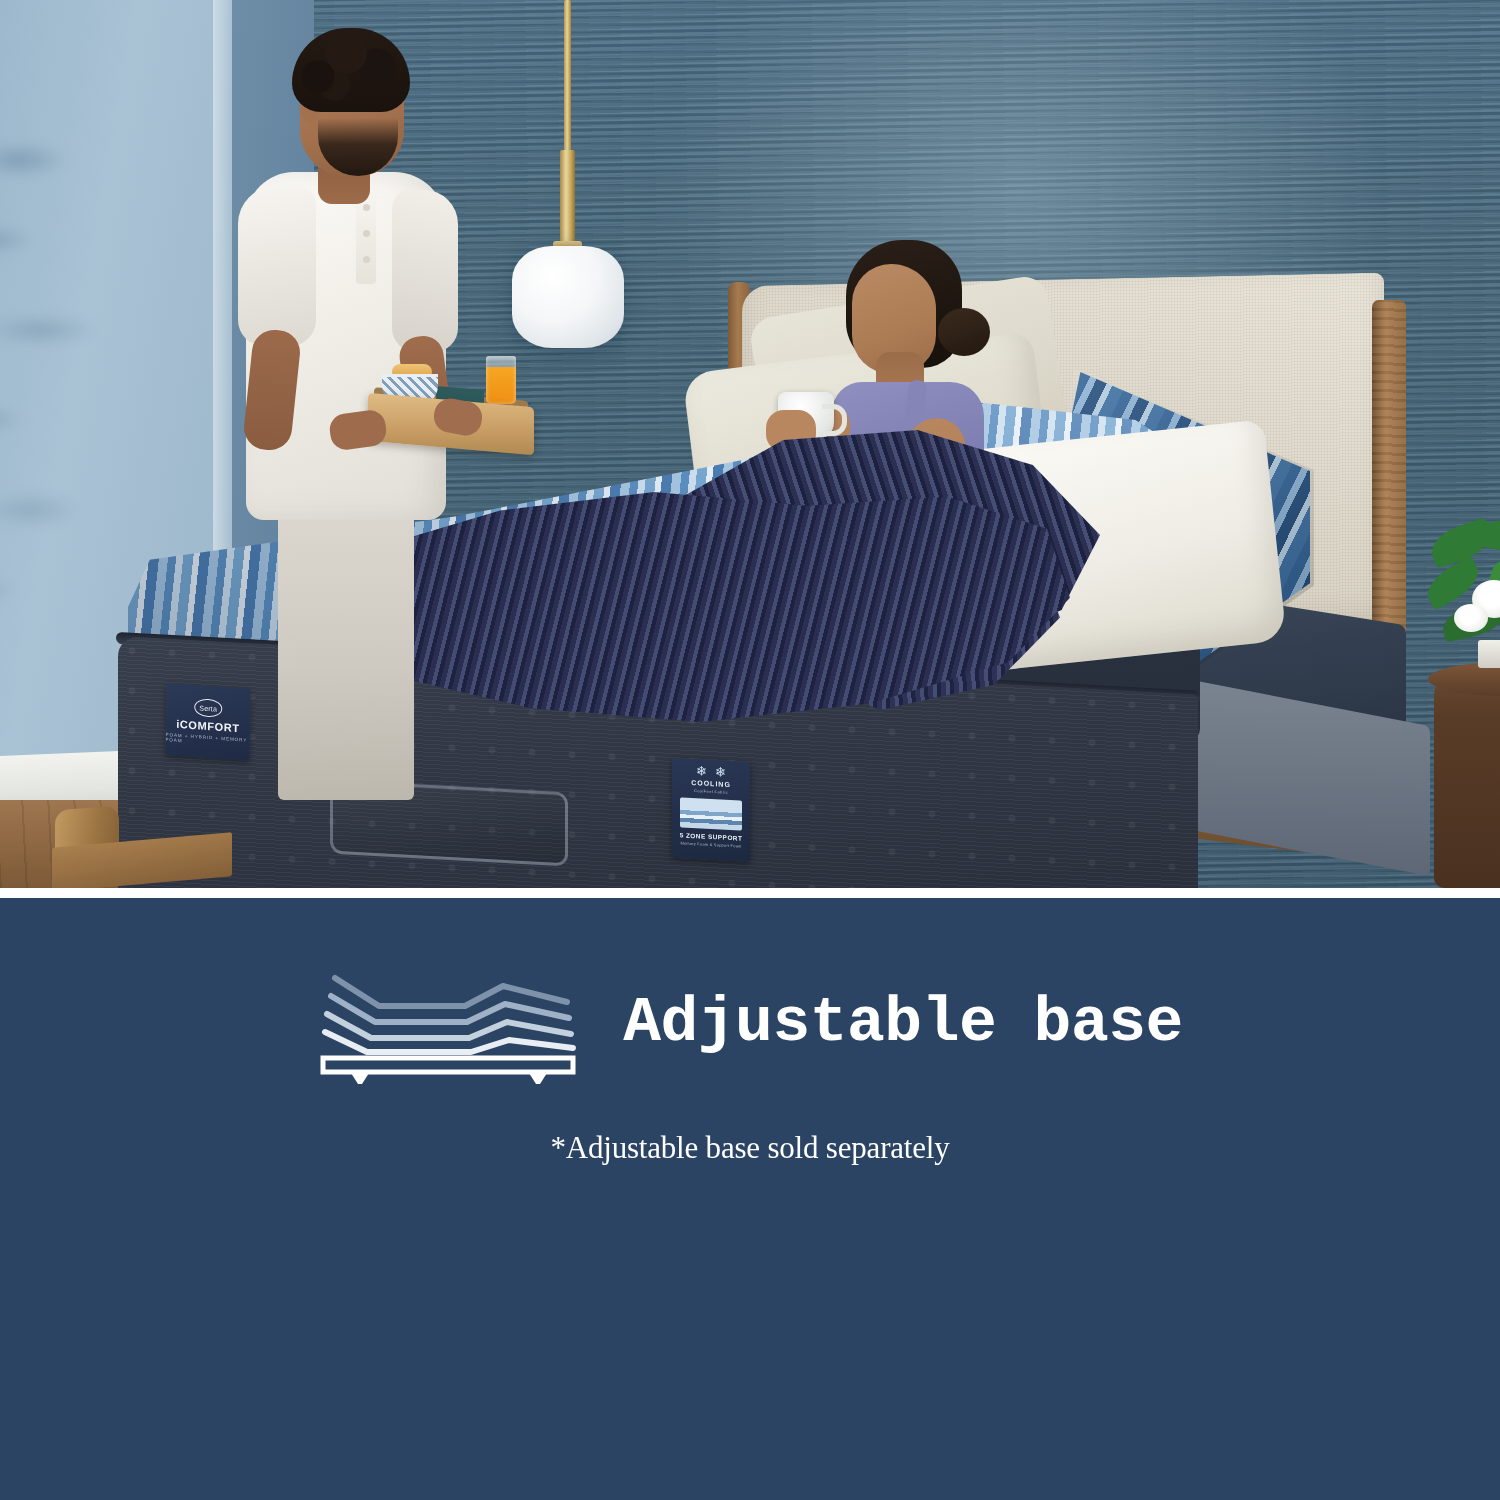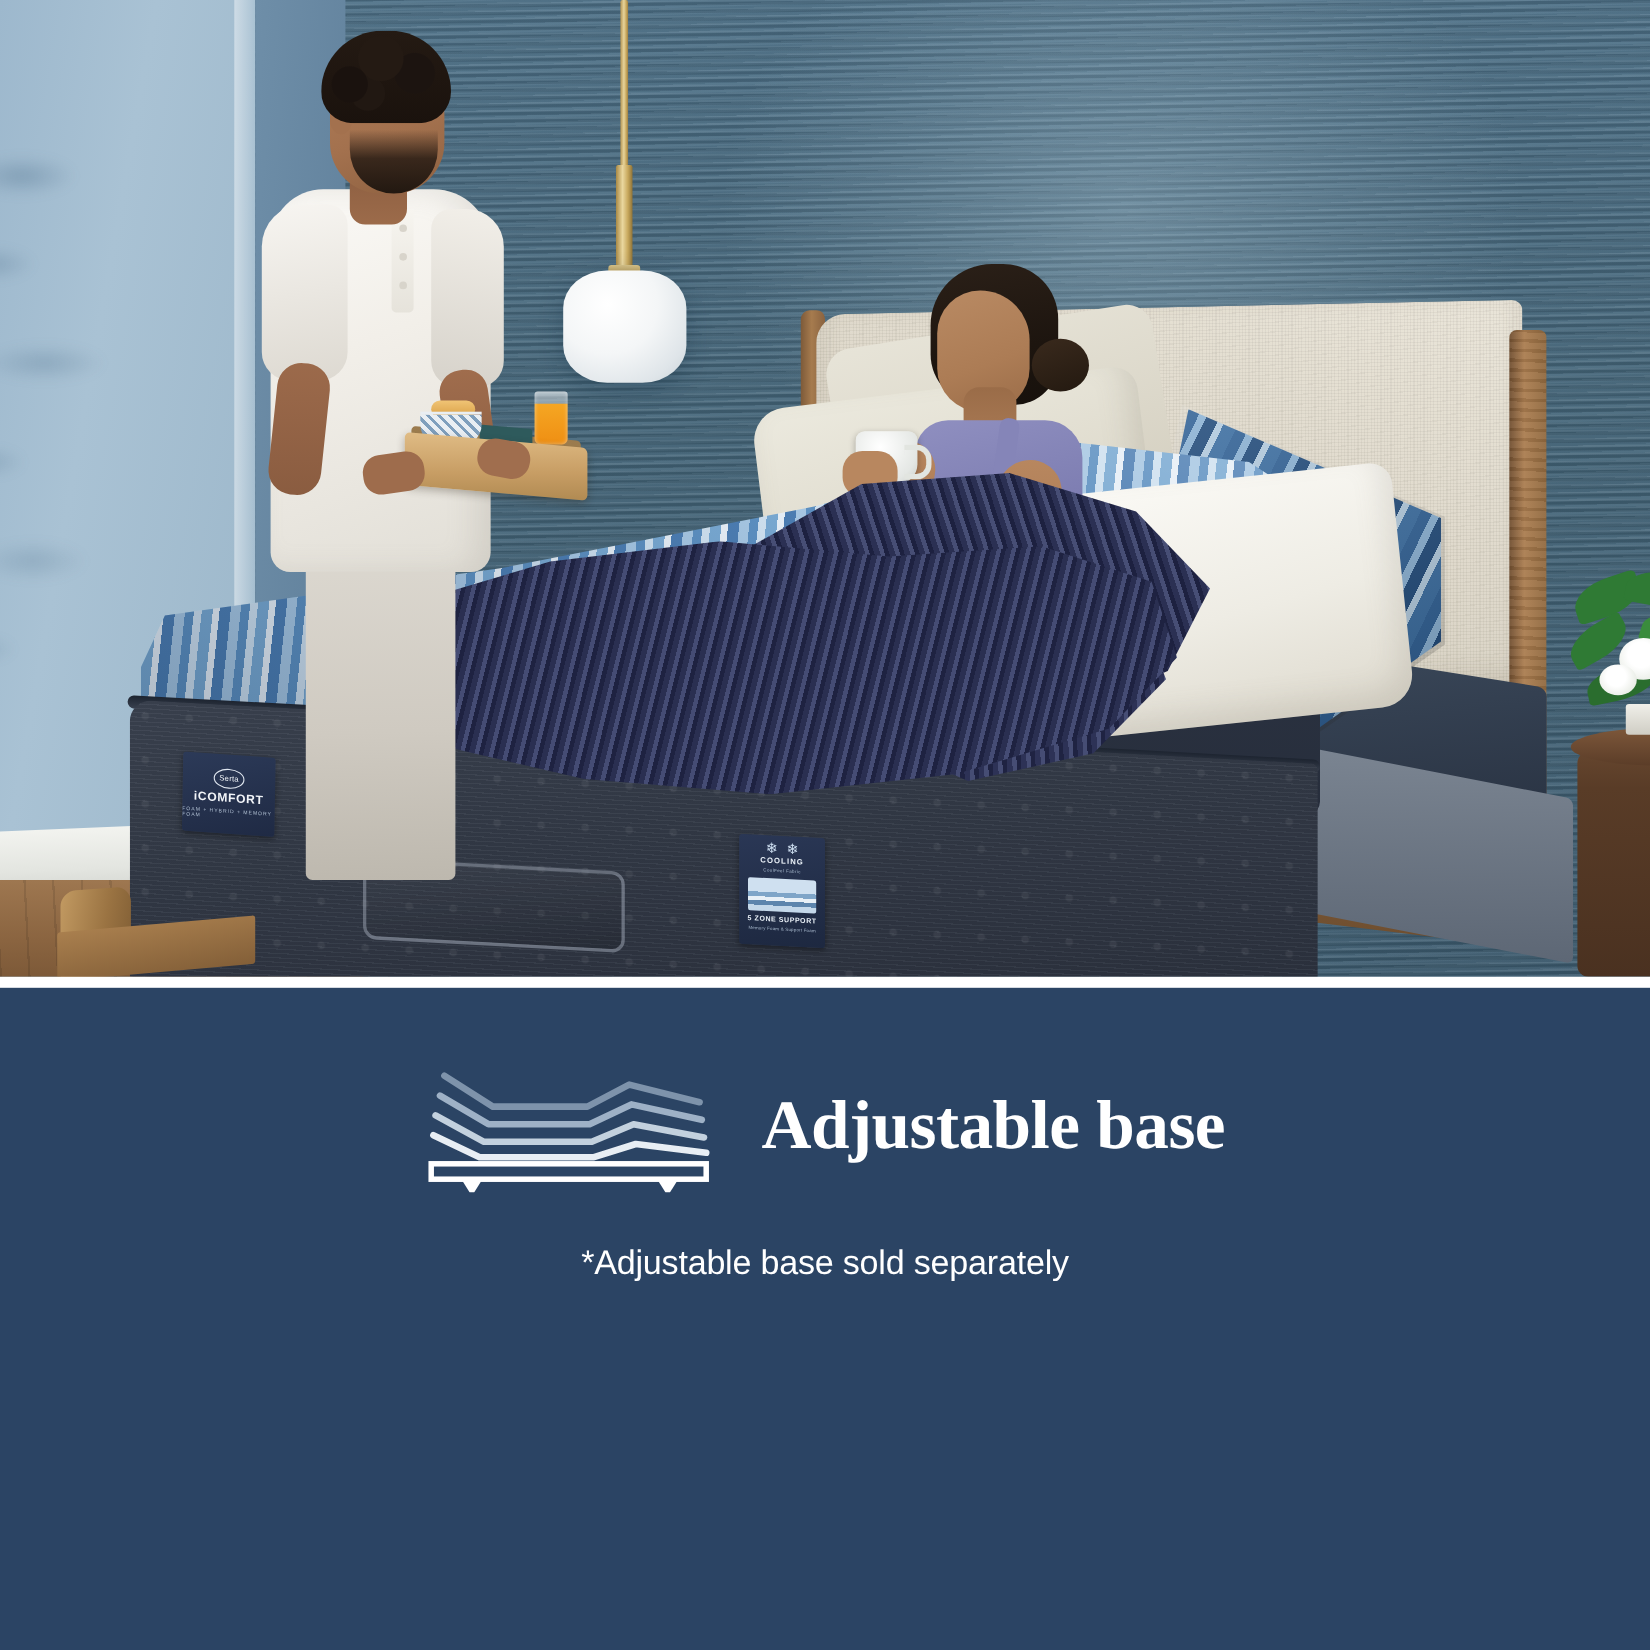--- a/index.html
+++ b/index.html
@@ -500,33 +500,33 @@
   }
 
   .headline-row{
     display:flex; align-items:center; justify-content:center;
     gap:42px; margin-top:66px; width:100%;
   }
   .base-icon{ flex:0 0 auto; width:264px; height:120px; display:block; }
   .headline{
     color:#ffffff; font-weight:bold; font-size:63px; line-height:1.10;
     letter-spacing:-.5px; max-width:620px; text-align:left;
-    font-family:Liberation Serif, serif;
+    font-family:Liberation Mono, monospace;
   }
 
   .subhead{
     margin-top:56px; width:1120px; text-align:center;
     color:#ffffff; font-size:50px; line-height:1.30; letter-spacing:-.3px;
     font-family:"Liberation Sans", sans-serif;
   }
 
   .footnote{
     margin-top:46px; text-align:center; color:#ffffff;
     font-size:31px; letter-spacing:-.2px;
-    font-family:Liberation Sans, sans-serif;
+    font-family:Liberation Serif, serif;
   }
 </style>
 </head>
 <body>
 
 <div class="page">
 
   <div class="photo">
 
     <div class="wall-tex"></div>

